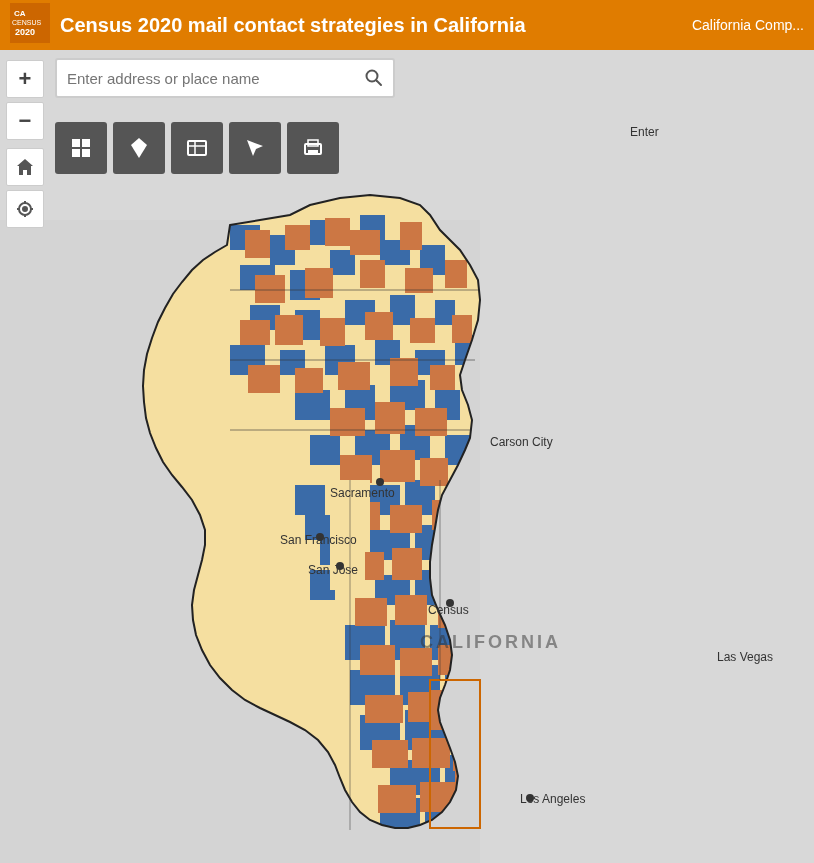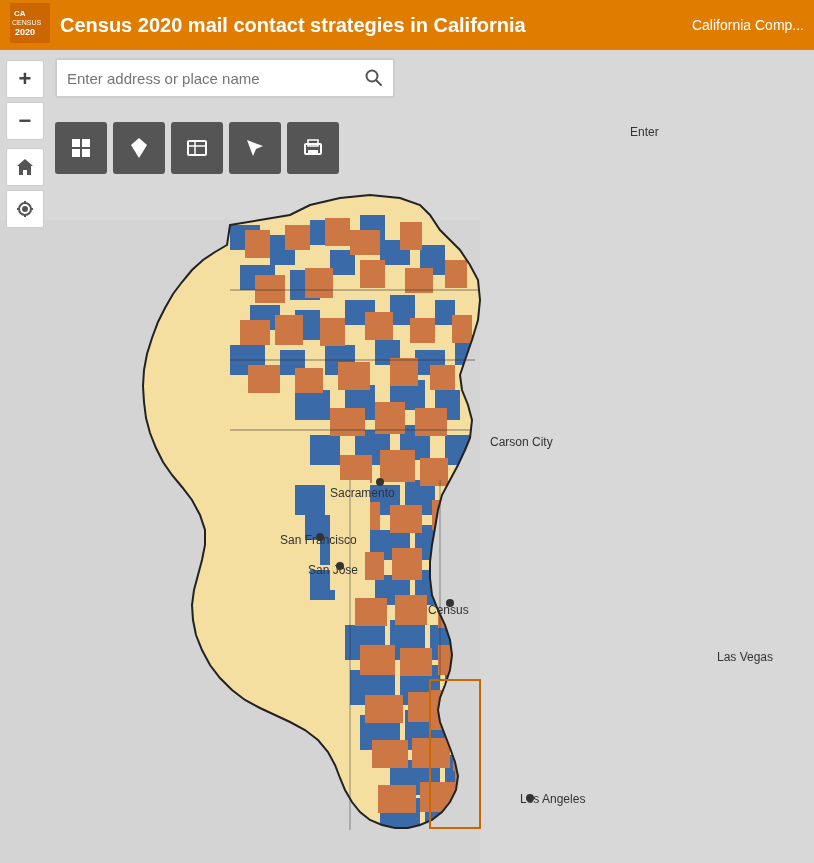--- a/index.html
+++ b/index.html
@@ -371,20 +371,21 @@
     <circle cx="530" cy="748" r="4" fill="#333"></circle>
     <circle cx="533" cy="818" r="4" fill="#333"></circle>
 
   </svg>
 
   <div class="city-label" style="left:490px; top:385px;text-align:right;">Carson City</div>
   <div class="city-label" style="left:330px; top:420px;margin-top:16px;">Sacramento</div>
   <div class="city-label" style="left:280px; top:483px;">San Francisco</div>
   <div class="city-label" style="left:308px; top:513px;text-align:right;">San Jose</div>
   <div class="city-label" style="left:428px; top:553px;">Census</div>
+  <div class="state-label" style="left:420px; top:582px;">CALIFORNIA</div>
   <div class="city-label" style="left:717px; top:600px;">Las Vegas</div>
   <div class="city-label" style="left:520px; top:742px;">Los Angeles</div>
 
   <div class="city-label" style="left:630px; top:75px;">Enter</div>
 </div>
 
 <div id="search-area">
   <div id="search-bar">
     <input id="search-input" type="text" placeholder="Enter address or place name" style="">
     <button id="search-button">

